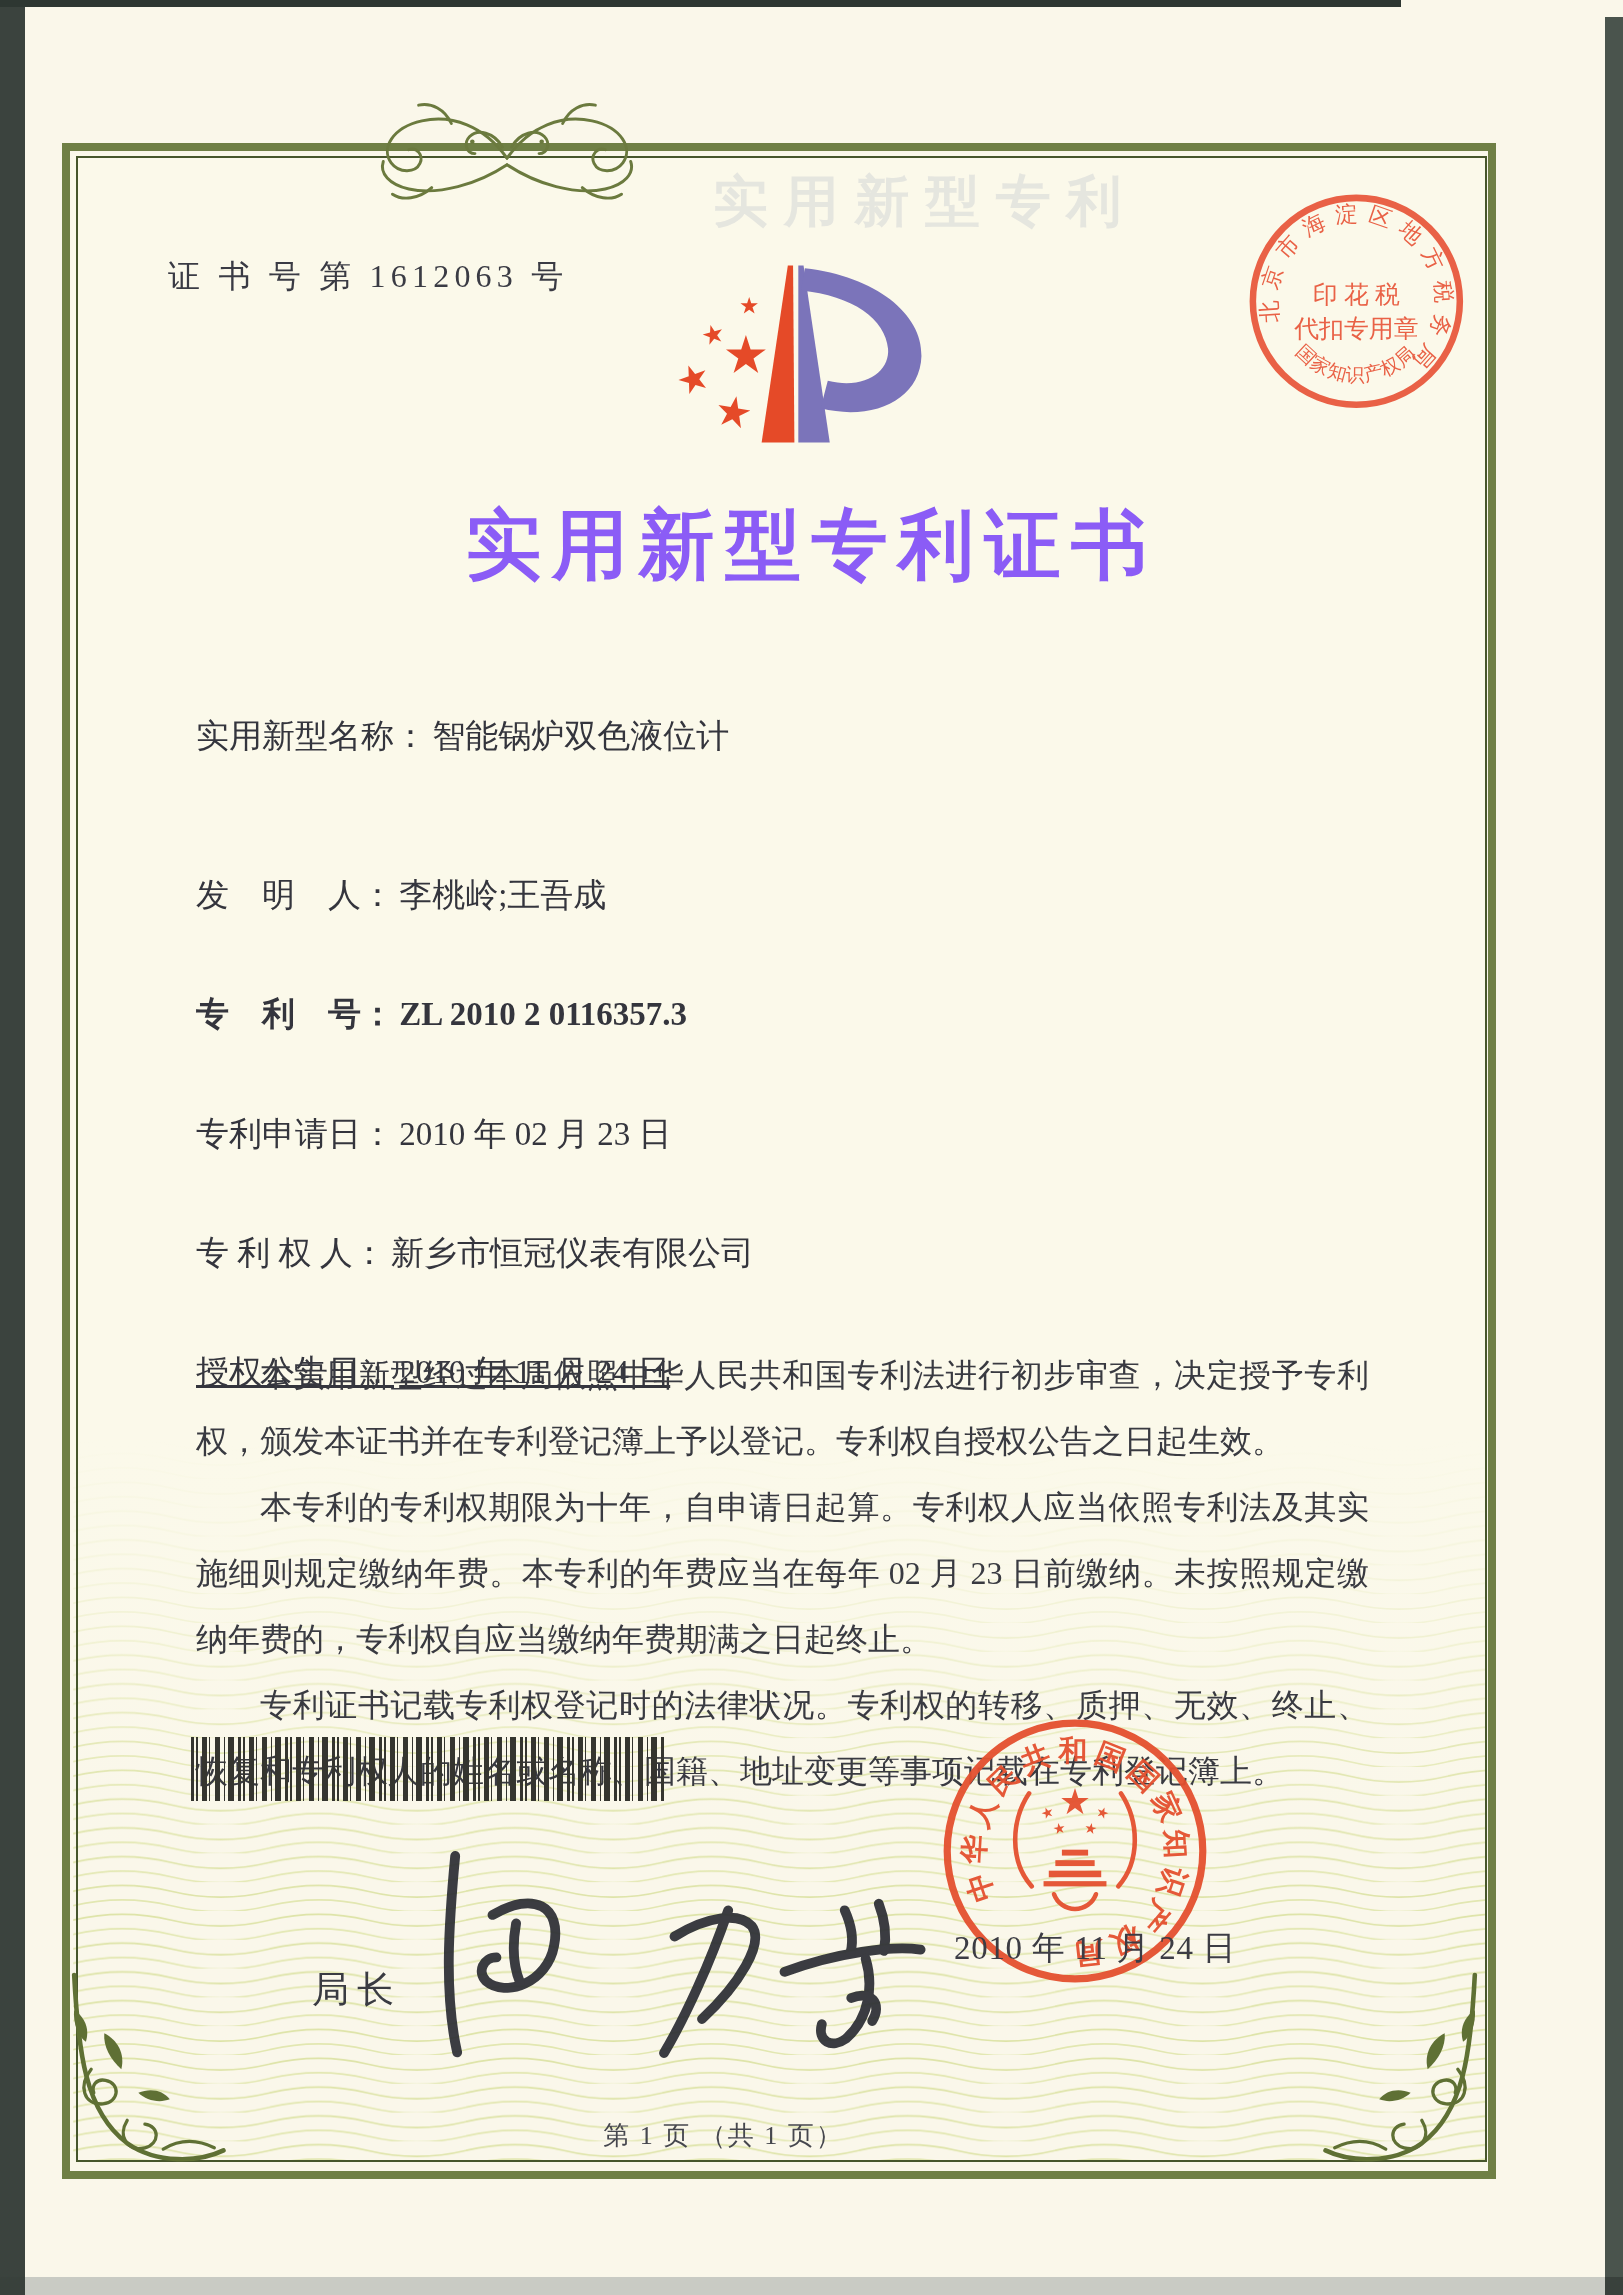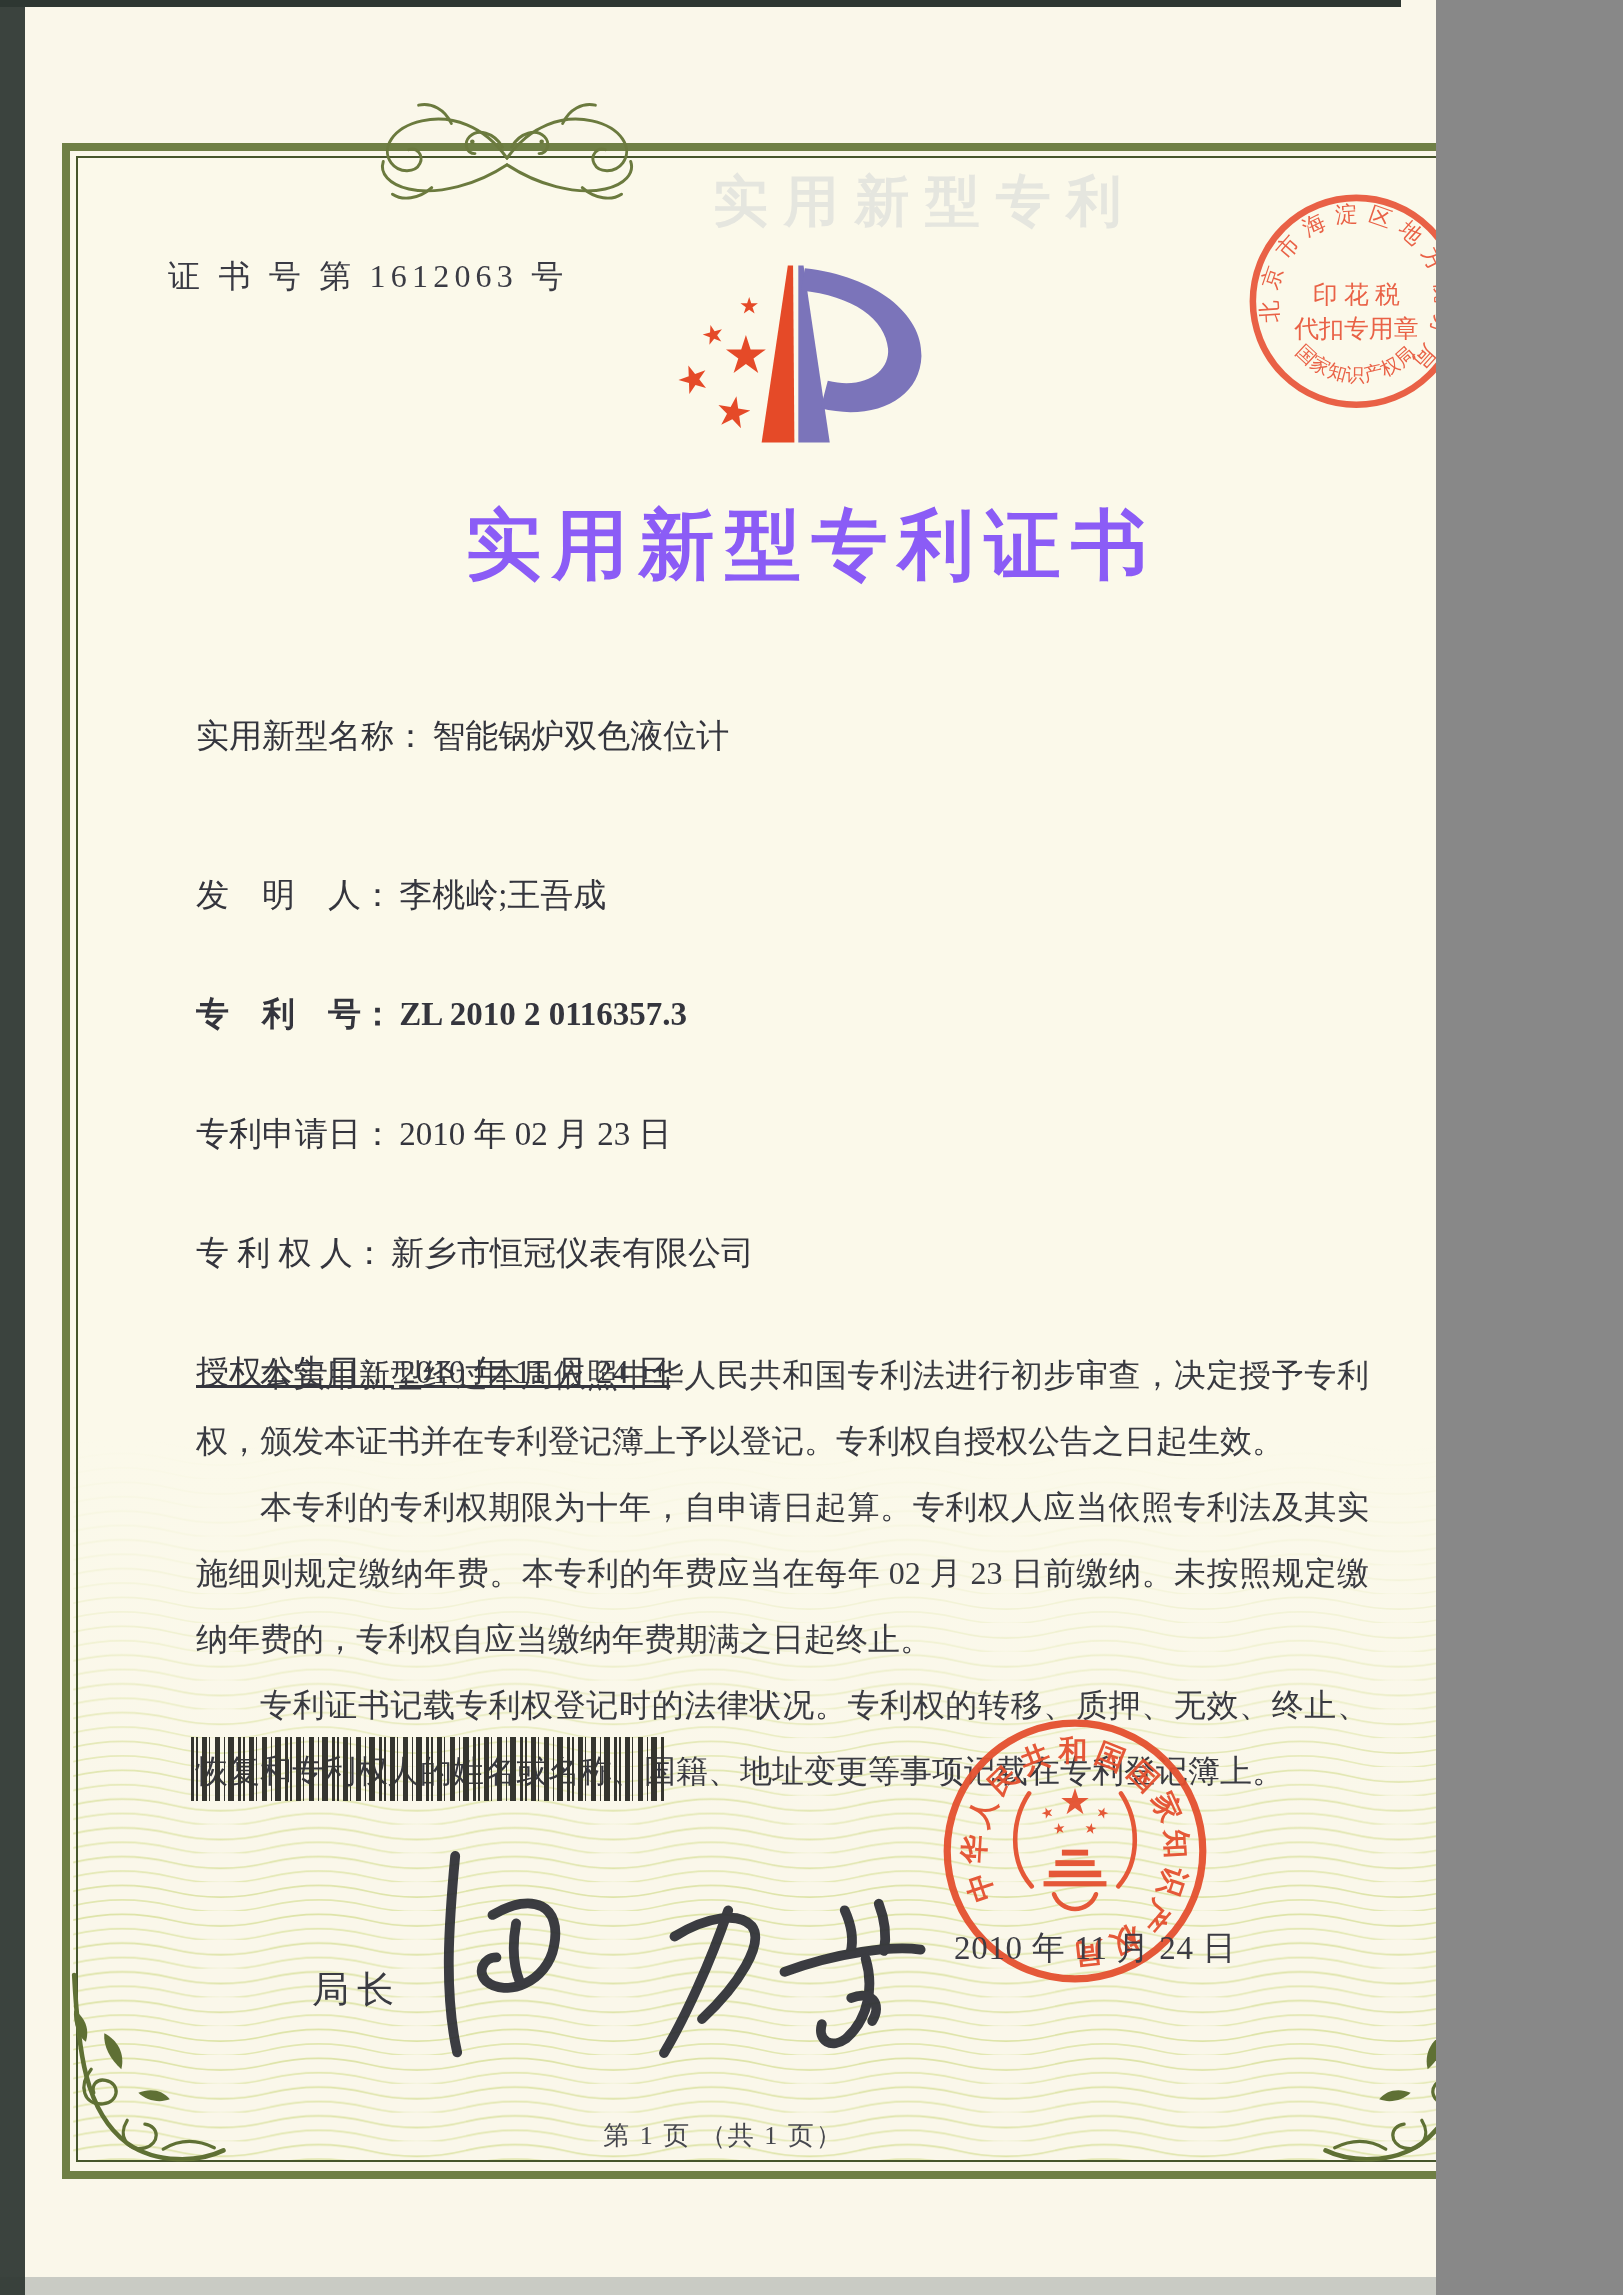--- a/index.html
+++ b/index.html
@@ -1,16 +1,16 @@
 <!DOCTYPE html>
 <html style="font-size:10.5px"><head>
 <meta charset="utf-8">
 <style>
   html,body{margin:0;padding:0;background:#888;}
-  .page{position:relative;width:1436px;height:2295px;background:#faf7ea;overflow:hidden;
+  .page{position:relative;width:1623px;height:2295px;background:#faf7ea;overflow:hidden;
         font-family:"Liberation Serif","DejaVu Serif",serif;}
   
   .edge-left{position:absolute;left:0;top:0;width:25px;height:2295px;background:#3b433e;}
   .edge-top{position:absolute;left:0;top:0;width:1401px;height:6.5px;background:#2e3732;}
   .edge-right{position:absolute;left:1605px;top:17px;width:18.3px;height:2278px;background:#4a544d;}
   .band-bottom{position:absolute;left:25px;top:2277px;width:1580px;height:18.3px;background:#c9cbc4;}
   .corner-bl{position:absolute;left:0;top:2277px;width:25px;height:18.3px;background:#39413c;}
   .corner-br{position:absolute;left:1605px;top:2277px;width:18.3px;height:18.3px;background:#39413c;}
   
   .frame-outer{position:absolute;left:62px;top:143px;width:1418px;height:2020px;

